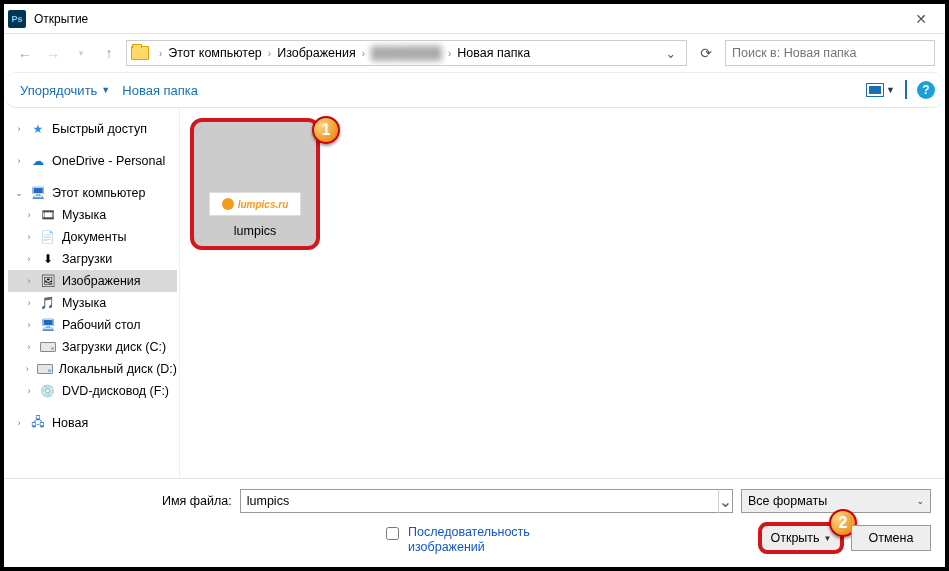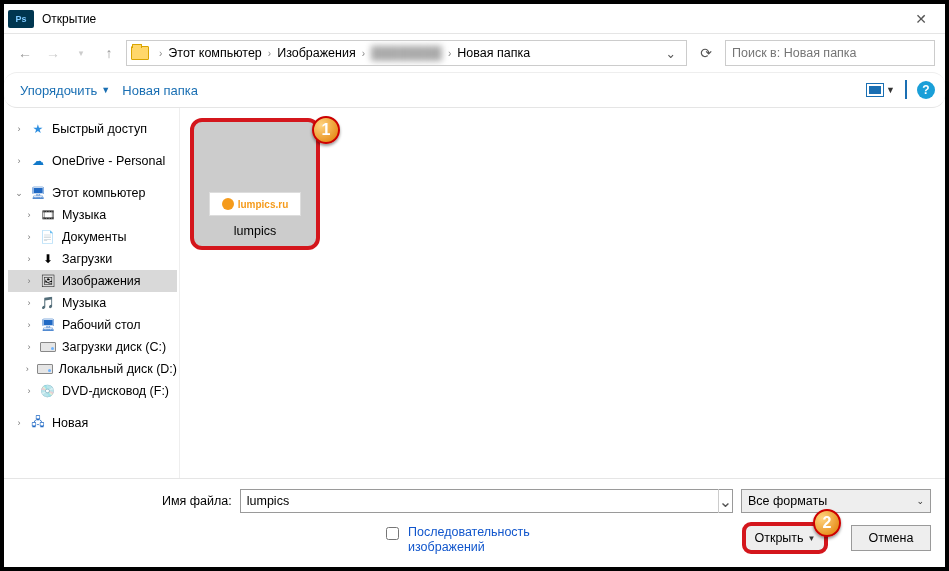--- a/index.html
+++ b/index.html
@@ -1,21 +1,21 @@
 <!DOCTYPE html>
 <html><head>
 <meta charset="utf-8">
 <style>
   * { box-sizing: border-box; font-family: "Segoe UI", Tahoma, sans-serif; }
   body { margin: 0; background: #fff; }
   .frame { width: 949px; height: 571px; border: 4px solid #000; background: #fff; display: flex; flex-direction: column; position: relative; }
 
   
   .titlebar { height: 30px; display: flex; align-items: center; padding: 0 4px; border-bottom: 1px solid #e5e5e5; }
-  .ps-icon { width: 26px; height: 18px; background: #003650; color:#7cc9ff; font-size:9px; font-weight:bold; display:flex; align-items:center; justify-content:center; border-radius:2px; margin-right:8px; }
+  .ps-icon { width: 18px; height: 18px; background: #003650; color:#7cc9ff; font-size:9px; font-weight:bold; display:flex; align-items:center; justify-content:center; border-radius:2px; margin-right:8px; }
   .title-text { font-size: 12px; color:#000; flex:1; }
   .close-x { width:40px; text-align:center; font-size:14px; color:#555; }
 
   
   .navrow { height: 38px; display:flex; align-items:center; padding: 0 10px; gap:6px; }
   .nav-btn { width:22px; height:22px; display:flex; align-items:center; justify-content:center; color:#999; font-size:14px; }
   .crumb-bar { flex:1; height:26px; border:1px solid #ccc; background:#fff; display:flex; align-items:center; padding:0 4px; gap:2px; font-size:12.5px; color:#000; overflow:hidden; }
   .crumb-sep { color:#888; padding:0 4px; font-size:10px; }
   .blur { filter: blur(3px); color:#aaa; }
   .folder-glyph { width:18px; height:14px; background:#ffd76a; border:1px solid #d9a400; border-radius:1px; margin-right:4px; position:relative; }
@@ -48,40 +48,40 @@
   .monitor { color:#2069c4; }
   .drive { width:16px; height:10px; background:#e6e6e6; border:1px solid #888; border-radius:1px; position:relative;}
   .drive::after{content:"";position:absolute;bottom:1px;right:1px;width:3px;height:3px;background:#6fb4ff;border-radius:50%;}
   .net { color:#2069c4; }
   .tree-spacer { height:10px; }
 
   .content { flex:1; position:relative; padding:16px 12px; }
   .thumb-wrap { position:absolute; left:10px; top:10px; width:130px; }
   .thumb-hl { border:4px solid #d4161c; border-radius:12px; padding:4px; background:#ccc; }
   .thumb { width:100%; height:92px; background:#ccc; display:flex; flex-direction:column; align-items:center; justify-content:flex-end; }
-  .thumb-img { width:92px; height:24px; background:#fff; border:1px solid #ddd; display:flex; align-items:center; justify-content:center; gap:4px; margin-bottom:2px; }
+  .thumb-img { width:92px; height:24px; background:#fff; border:1px solid #ddd; display:flex; align-items:center; justify-content:center; gap:4px; margin-bottom:2px;font-style:italic; }
   .lump-dot { width:12px; height:12px; border-radius:50%; background:#f59b1c; }
   .lump-text { font-size:10px; color:#f59b1c; font-weight:bold; }
   .thumb-name { font-size:12.5px; color:#000; margin-top:6px; }
   .thumb-wrap .thumb-name { text-align:center; padding-bottom:4px; }
 
   .callout { position:absolute; width:28px; height:28px; border-radius:50%; background:radial-gradient(circle at 30% 30%, #ffd480, #e07b00); border:2px solid #c00; color:#fff; font-weight:bold; font-size:16px; display:flex;align-items:center;justify-content:center; box-shadow:0 2px 3px rgba(0,0,0,.4);}
   .callout.c1 { left:122px; top:-2px; }
 
   
   .footer { border-top:1px solid #e5e5e5; padding:10px 14px 12px 18px; }
   .file-row { display:flex; align-items:center; gap:8px; }
   .file-label { font-size:12.5px; color:#000; white-space:nowrap; padding-left:140px;}
   .file-dd { width:14px; text-align:center; color:#555; border-left:1px solid #ccc; height:24px; display:flex;align-items:center;justify-content:center; }
   .file-combo { display:flex; flex:1; border:1px solid #9a9a9a; height:24px; align-items:center; background:#fff;}
   .file-combo input { border:none; flex:1; height:22px; font-size:12.5px; padding:0 6px; outline:none;}
   .type-combo { width:190px; height:24px; border:1px solid #9a9a9a; background:#eee; display:flex; align-items:center; padding:0 6px; font-size:12.5px; position:relative;}
   .type-combo .dd { position:absolute; right:6px; font-size:9px; color:#333;}
 
-  .btn-row { display:flex; align-items:flex-start; gap:26px; margin-top:12px; justify-content:flex-end; }
+  .btn-row { display:flex; align-items:flex-start; gap:10px; margin-top:12px; justify-content:flex-end; }
   .seq-check { display:flex; align-items:flex-start; gap:6px; margin-right:auto; padding-left:360px; font-size:12.5px; color:#1156cc; }
   .seq-check input { margin-top:2px; }
   .seq-label { max-width:160px; line-height:1.2; text-align:left; }
   .btn { height:26px; min-width:80px; border:1px solid #9a9a9a; background:#eee; font-size:12.5px; display:flex;align-items:center;justify-content:center; position:relative;}
   .btn.open-hl { outline:4px solid #d4161c; outline-offset:-1px; border-radius:6px; }
   .btn .dd { font-size:8px; margin-left:4px; color:#333;}
   .open-wrap { position:relative; }
   .open-wrap .callout { top:-16px; right:-16px; }
 
 </style>

